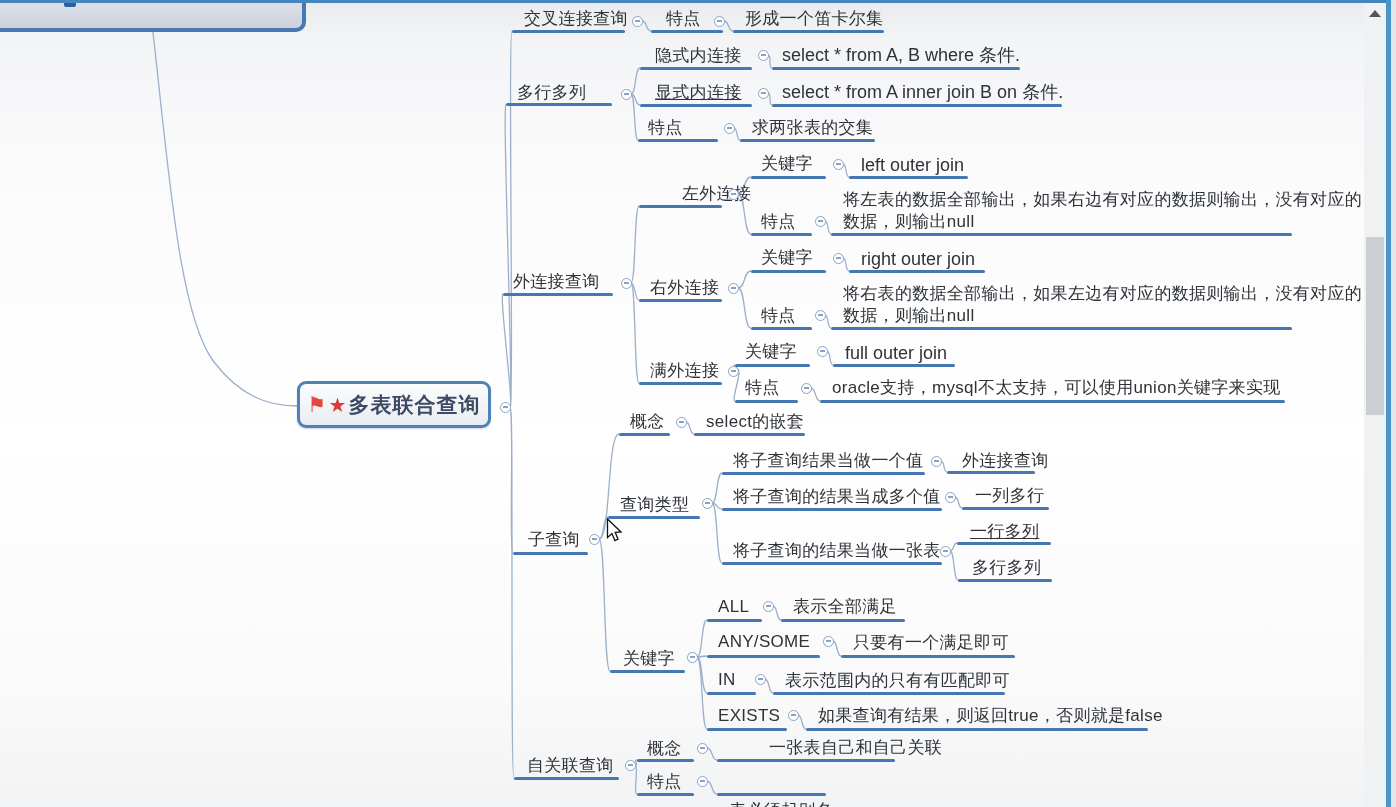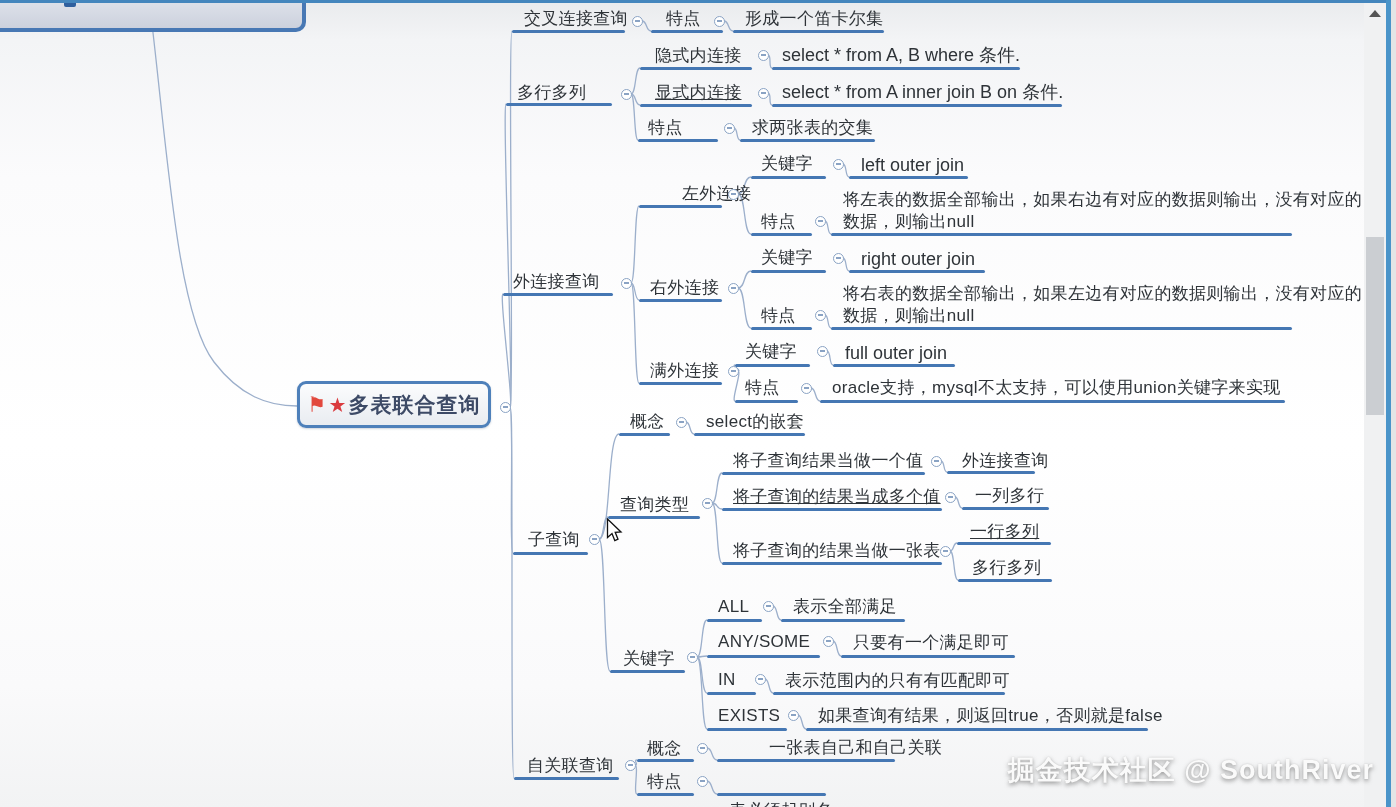--- a/index.html
+++ b/index.html
@@ -233,21 +233,21 @@
       <div class="collapse" style="left: 701.5px; top: 497.5px;">
         <span></span>
       </div>
       <div class="node-label" style="left: 733px; top: 450px;">将子查询结果当做一个值</div>
       <div class="underline" style="left: 722px; top: 472px; width: 203px;"></div>
       <div class="collapse" style="left: 930.5px; top: 455.5px;">
         <span></span>
       </div>
       <div class="node-label" style="left: 962px; top: 450px;">外连接查询</div>
       <div class="underline" style="left: 947px; top: 471px; width: 88px;"></div>
-      <div class="node-label" style="left: 733px; top: 486px; text-decoration: underline;">将子查询的结果当成多个值</div>
+      <div class="node-label" style="left: 733px; top: 486px;">将子查询的结果当成多个值</div>
       <div class="underline" style="left: 722px; top: 508px; width: 220px;"></div>
       <div class="collapse" style="left: 944.5px; top: 491.5px;">
         <span></span>
       </div>
       <div class="node-label" style="left: 975px; top: 485px;">一列多行</div>
       <div class="underline" style="left: 962px; top: 507px; width: 87px;"></div>
       <div class="node-label" style="left: 733px; top: 540px;">将子查询的结果当做一张表</div>
       <div class="underline" style="left: 722px; top: 562px; width: 220px;"></div>
       <div class="collapse" style="left: 939.5px; top: 545.5px;">
         <span></span>
@@ -319,21 +319,20 @@
     <span class="label">多表联合查询</span>
   </div>
   <div class="collapse" style="left:499.5px;top:401.5px">
       <span></span>
     </div>
 
   <svg id="cursor" width="18" height="26" viewBox="0 0 18 26">
     <path d="M1.5,1 L1.5,19.5 L6,15.5 L8.8,22.6 L12,21.2 L9.2,14.3 L15,14 Z" fill="#ffffff" stroke="#111" stroke-width="1.3"></path>
   </svg>
 
-  <div id="watermark">掘金技术社区 @ SouthRiver</div>
 
   <div id="scroll-track"></div>
   <div id="scroll-up"></div>
   <div id="scroll-thumb"></div>
   <div id="top-border"></div>
   <div id="right-border"></div>
   <div id="right-strip"></div>
 </div>
 
 </body></html>

